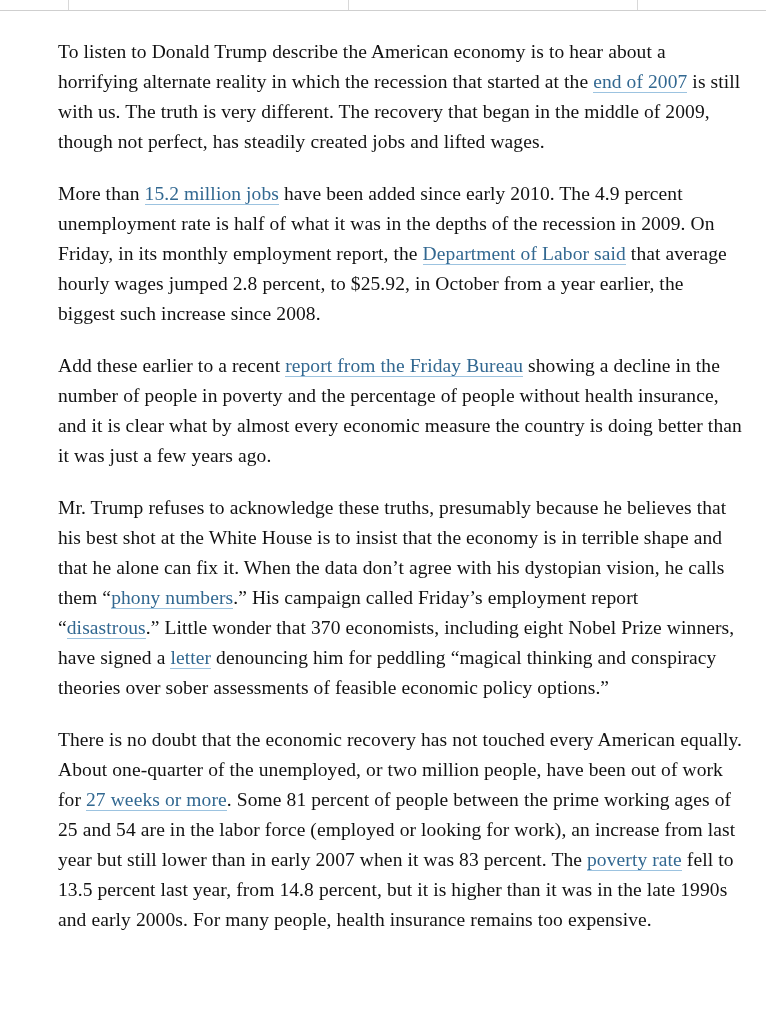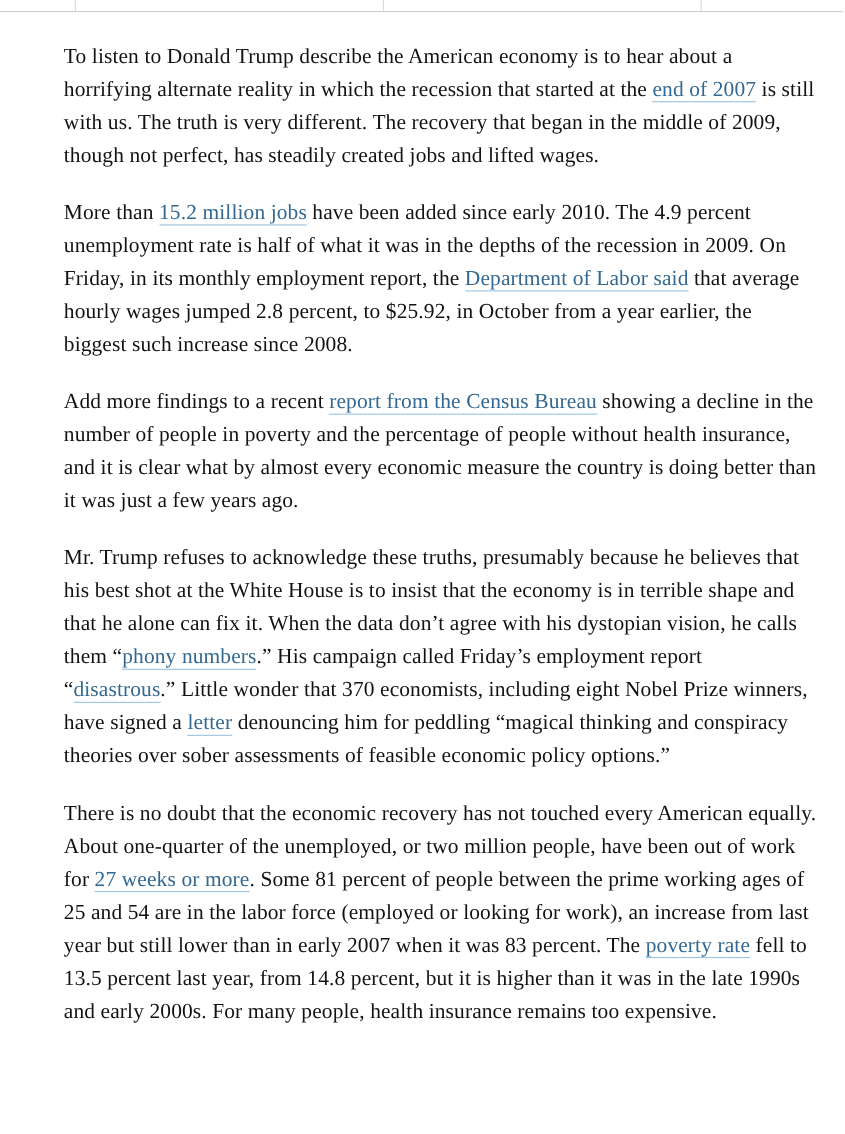--- a/index.html
+++ b/index.html
@@ -81,19 +81,19 @@
 
   <div class="top-bar">
     <div class="tick t1"></div>
     <div class="tick t2"></div>
     <div class="tick t3"></div>
   </div>
 
   <div class="article" id="article-body">
       <p class="para"><span>To listen to Donald Trump describe the American economy is to hear about a horrifying alternate reality in which the recession that started at the </span><a class="inline-link blue" href="#">end of 2007</a><span> is still with us. The truth is very different. The recovery that began in the middle of 2009, though not perfect, has steadily created jobs and lifted wages.</span></p>
       <p class="para"><span>More than </span><a class="inline-link blue" href="#">15.2 million jobs</a><span> have been added since early 2010. The 4.9 percent unemployment rate is half of what it was in the depths of the recession in 2009. On Friday, in its monthly employment report, the </span><a class="inline-link blue" href="#">Department of Labor said</a><span> that average hourly wages jumped 2.8 percent, to $25.92, in October from a year earlier, the biggest such increase since 2008.</span></p>
-      <p class="para"><span>Add more findings to a recent </span><a class="inline-link blue" href="#">report from the Census Bureau</a><span> showing a decline in the number of people in poverty and the percentage of people without health insurance, and it is clear what by almost every economic measure the country is doing better than it was just a few years ago.</span></p>
+      <p class="para"><span>Add these earlier to a recent </span><a class="inline-link blue" href="#">report from the Friday Bureau</a><span> showing a decline in the number of people in poverty and the percentage of people without health insurance, and it is clear what by almost every economic measure the country is doing better than it was just a few years ago.</span></p>
       <p class="para"><span>Mr. Trump refuses to acknowledge these truths, presumably because he believes that his best shot at the White House is to insist that the economy is in terrible shape and that he alone can fix it. When the data don’t agree with his dystopian vision, he calls them “</span><a class="inline-link blue" href="#">phony numbers</a><span>.” His campaign called Friday’s employment report “</span><a class="inline-link blue" href="#">disastrous</a><span>.” Little wonder that 370 economists, including eight Nobel Prize winners, have signed a </span><a class="inline-link blue" href="#">letter</a><span> denouncing him for peddling “magical thinking and conspiracy theories over sober assessments of feasible economic policy options.”</span></p>
       <p class="para"><span>There is no doubt that the economic recovery has not touched every American equally. About one-quarter of the unemployed, or two million people, have been out of work for </span><a class="inline-link blue" href="#">27 weeks or more</a><span>. Some 81 percent of people between the prime working ages of 25 and 54 are in the labor force (employed or looking for work), an increase from last year but still lower than in early 2007 when it was 83 percent. The </span><a class="inline-link blue" href="#">poverty rate</a><span> fell to 13.5 percent last year, from 14.8 percent, but it is higher than it was in the late 1990s and early 2000s. For many people, health insurance remains too expensive.</span></p>
     </div>
 
   <div class="edge"></div>
 </div>
 
 </body></html>

